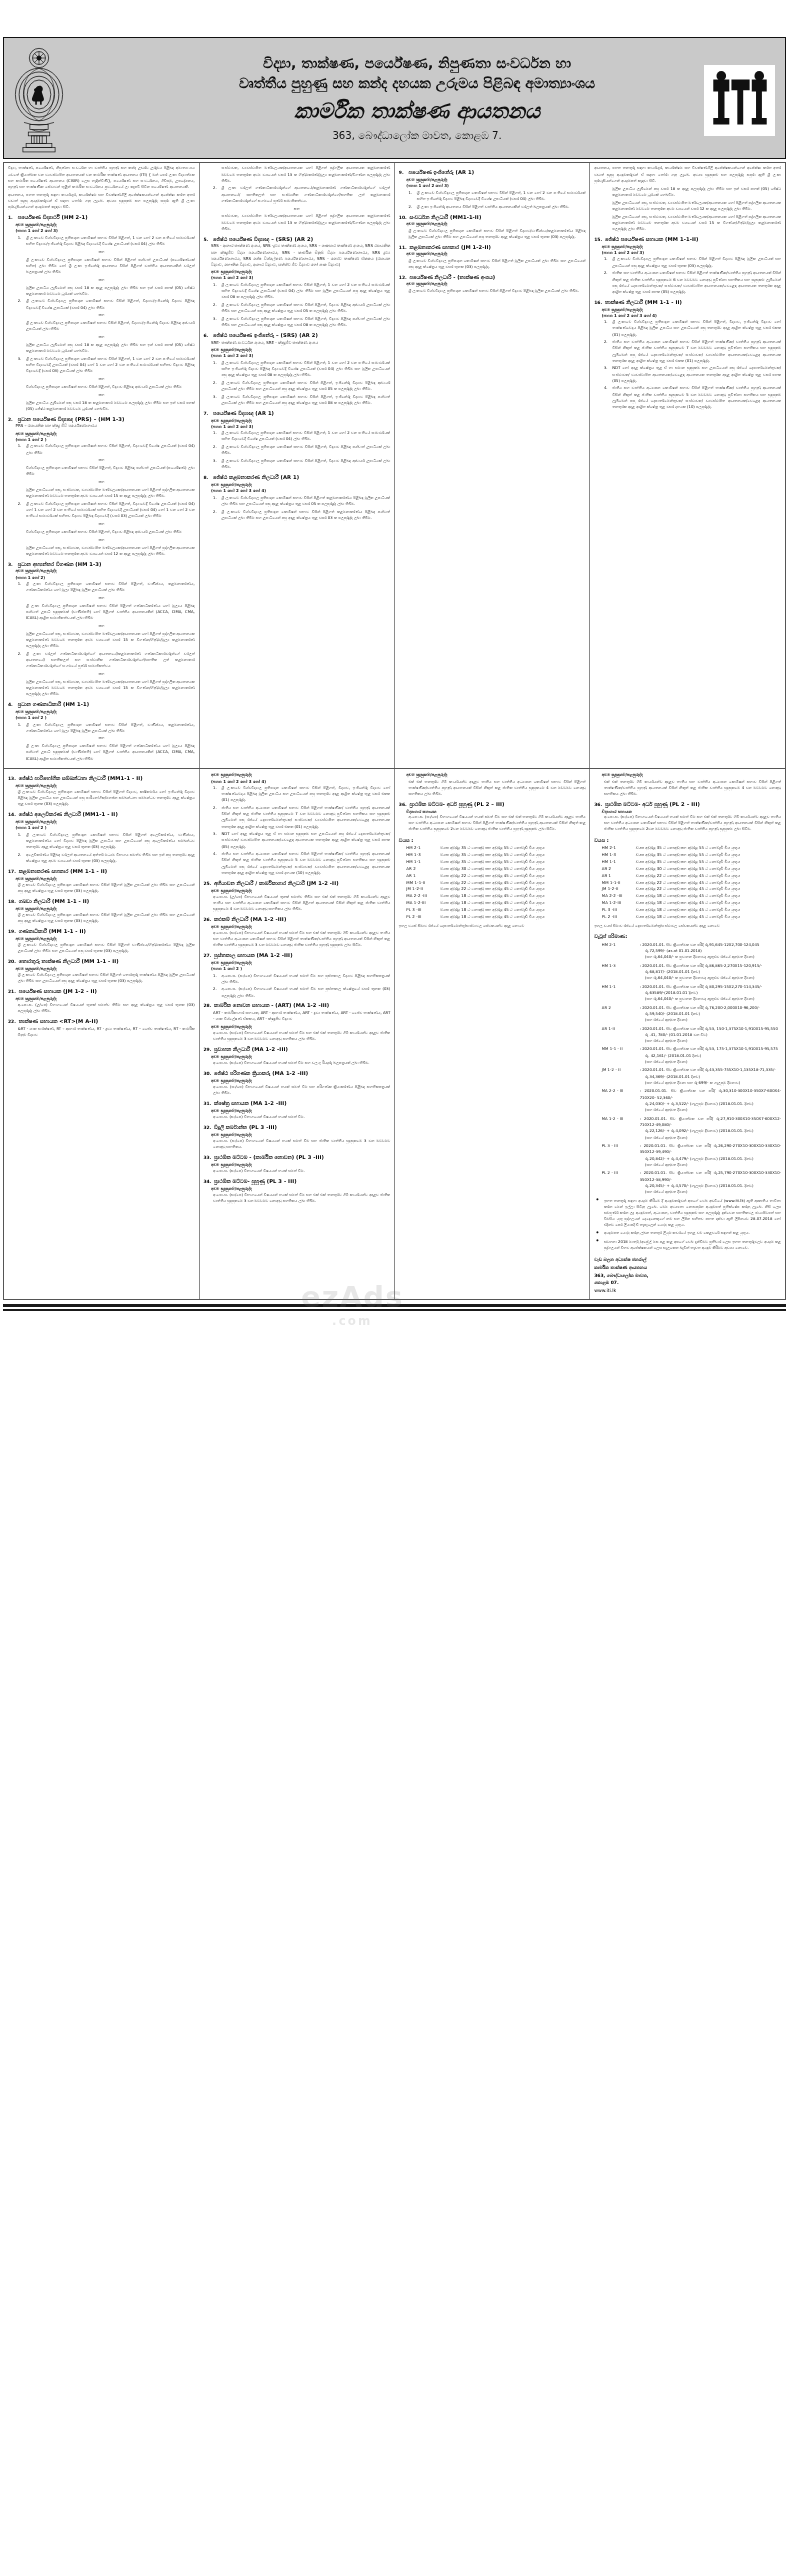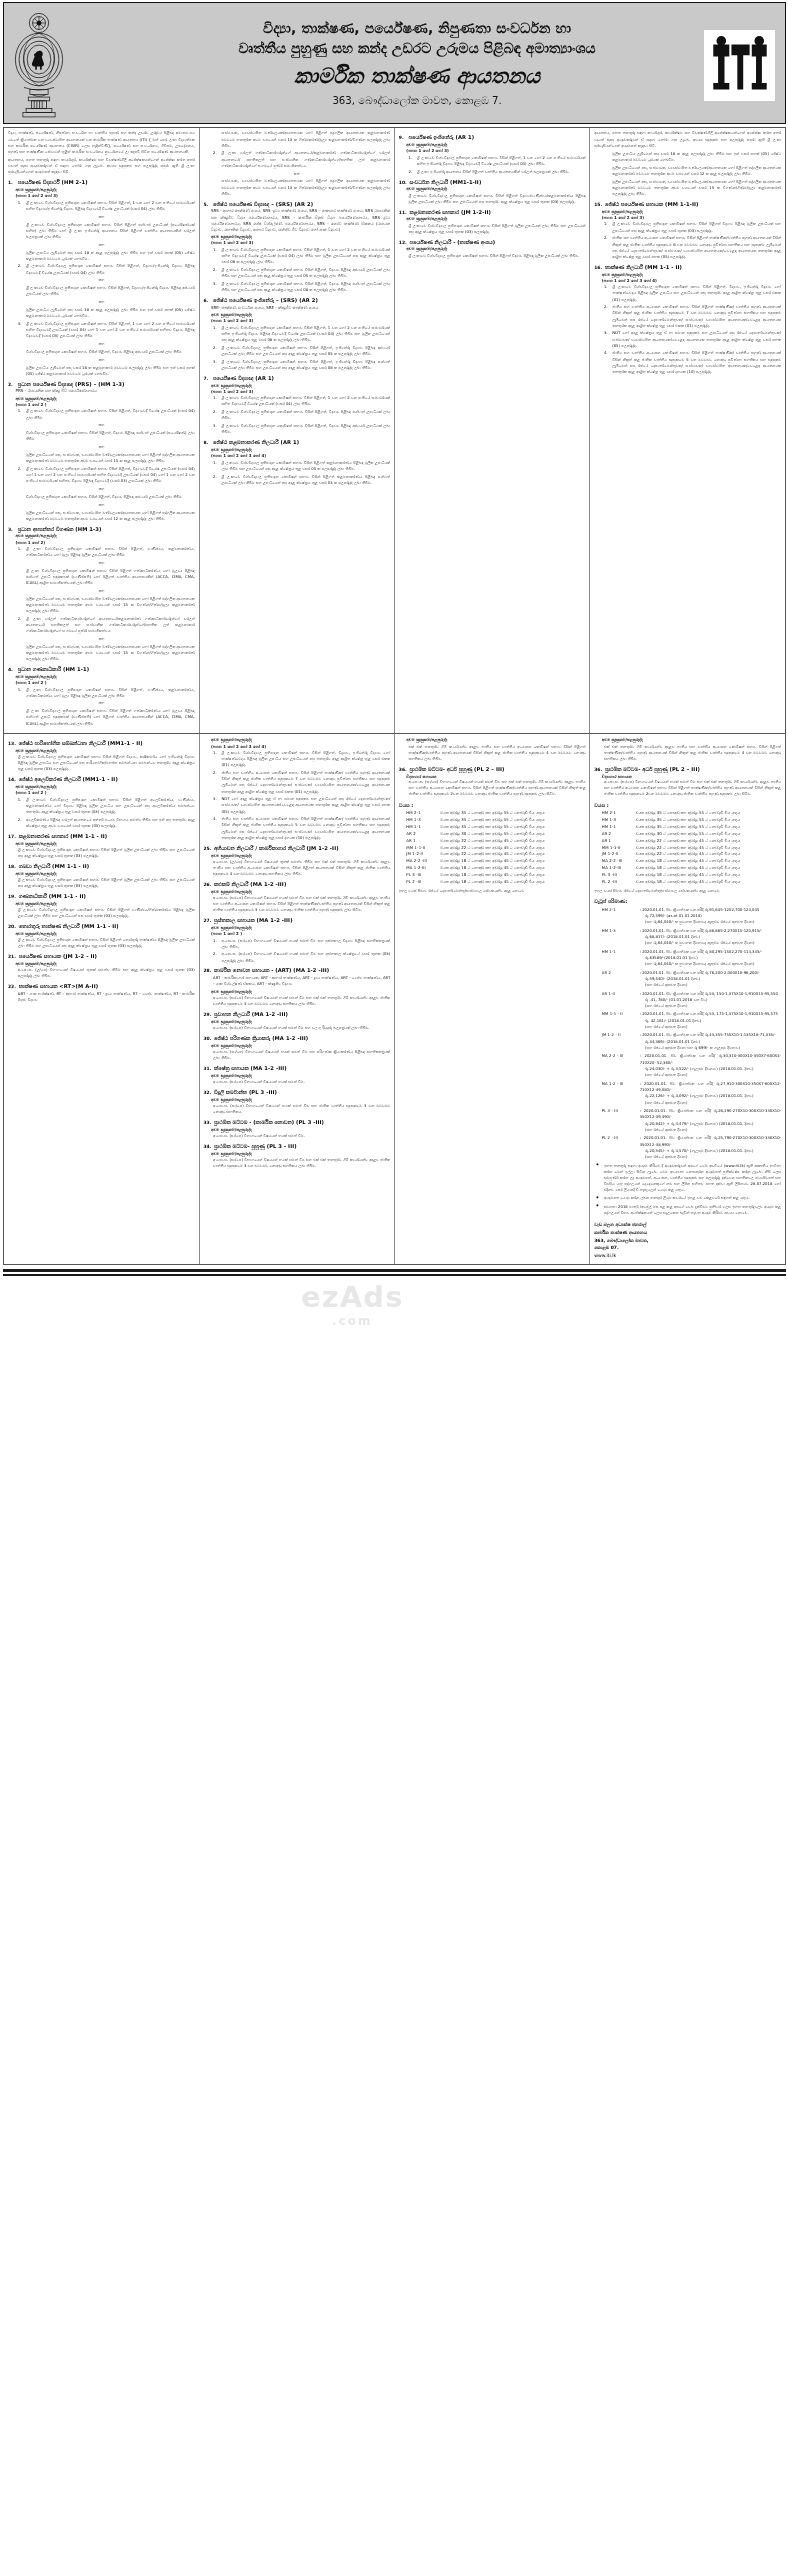--- a/index.html
+++ b/index.html
@@ -21,20 +21,21 @@
 
   
   .masthead {
     border: 1.1px solid #111;
     background: #c9c9c9;
     height: 122px;
     position: relative;
     display: flex;
     align-items: center;
     padding: 2.1px 5.4px;
+    margin-top: 35px;
   }
   .crest {
     width: 58px; height: 114px;
     flex: 0 0 58px;
     display:flex; align-items:center; justify-content:center;
   }
   .crest svg { display:block; }
 
   .mast-text {
     flex: 1 1 auto;
@@ -254,21 +255,21 @@
           <line x1="51" y1="173" x2="51" y2="187"></line>
           <line x1="56" y1="173" x2="56" y2="187"></line>
           <rect x="26" y="187" width="48" height="8"></rect>
           <rect x="20" y="195" width="60" height="8"></rect>
         </g>
       </svg>
     </div>
 
     <div class="mast-text">
       <div class="mast-l1">විද්‍යා, තාක්ෂණ, පර්යේෂණ, නිපුණතා සංවර්ධන හා</div>
-      <div class="mast-l2">වෘත්තීය පුහුණු සහ කන්ද උඩරට උරුමය පිළිබඳ අමාත්‍යාංශය</div>
+      <div class="mast-l2">වෘත්තීය පුහුණු සහ කන්ද දහයක උරුමය පිළිබඳ අමාත්‍යාංශය</div>
       <div class="mast-l3">කාර්මික තාක්ෂණ ආයතනය</div>
       <div class="mast-l4">363, බෞද්ධාලෝක මාවත, කොළඹ 7.</div>
     </div>
 
     <div class="iti-logo">
       <svg width="62" height="62" viewBox="0 0 116 116">
         <g fill="#111">
           <path d="M8 18 h30 v22 h-9 v50 h9 v12 h-30 v-12 h9 v-50 h-9 z"></path>
           <path d="M42 18 h34 v20 h-12 v64 h-11 v-64 h-11 z"></path>
           <path d="M80 18 h28 v22 h-9 v50 h9 v12 h-28 v-12 h8 v-50 h-8 z"></path>

